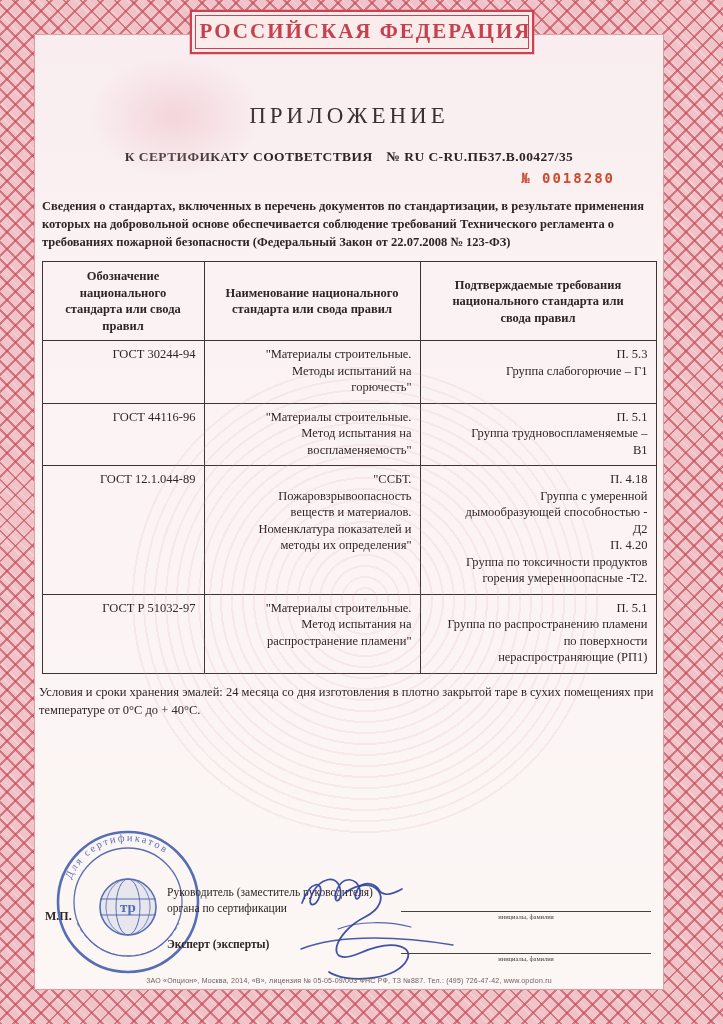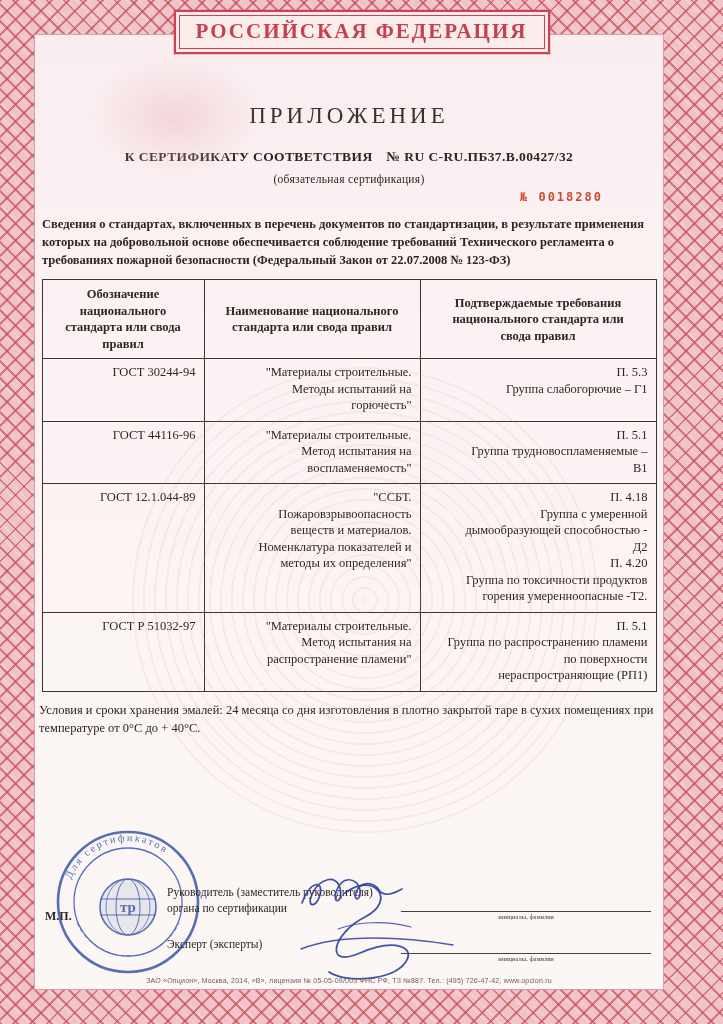--- a/index.html
+++ b/index.html
@@ -36,21 +36,21 @@
     pointer-events:none;
   }
   .blotch {
     position:absolute; left:55px; top:22px; width:170px; height:120px;
     background:radial-gradient(ellipse at 50% 50%, rgba(239,196,205,.6), rgba(0,0,0,0) 72%);
     pointer-events:none;
   }
 
   .fed-box {
     position:absolute; left:50%; top:10px; transform:translateX(-50%);
-    width:376px; z-index:5;
+    width:344px; z-index:5;
     background:#fbecec;
     border:2px solid #cb4352;
     padding:3px;
     box-shadow:0 0 0 1px rgba(203,67,82,.25);
   }
   .fed-box-inner {
     border:1px solid #cb4352;
     text-align:center;
     font-weight:bold; font-size:21px; letter-spacing:2px;
     color:#c64150;
@@ -66,24 +66,24 @@
   }
   .cert-line {
     margin-top:20px; text-align:center;
     font-size:13.5px; font-weight:bold; letter-spacing:.4px;
   }
   .cert-line .num { margin-left:14px; }
   .cert-type {
     margin-top:8px; text-align:center; font-size:11.5px; letter-spacing:.3px;
   }
   .blank-number {
-    margin-top:5px; margin-right:60px;
+    margin-top:5px; margin-right:48px;
     text-align:right;
     font-family:"DejaVu Sans Mono", monospace;
-    font-size:12px; letter-spacing:2px;
+    font-size:14px; letter-spacing:2px;
     color:#cc4a2e; font-weight:bold;
   }
 
   .intro {
     width:614px; margin:12px auto 0;
     font-size:12.5px; font-weight:bold; line-height:1.42;
   }
 
   table.std {
     width:614px; margin:10px auto 0;
@@ -112,21 +112,21 @@
 
   
   .mp { position:absolute; left:10px; top:862px; font-size:12px; font-weight:bold;margin-top:12px; }
 
   .stamp { position:absolute; left:18px; top:792px; opacity:.85; }
 
   .role-head {
     position:absolute; left:132px; top:850px;
     font-size:11.5px; line-height:1.35; white-space:pre-line;
   }
-  .role-expert { position:absolute; left:132px; top:903px; font-size:11.5px; }
+  .role-expert { position:absolute; left:132px; top:903px; font-size:11.5px;font-weight:bold; }
 
   .name-head { position:absolute; left:372px; top:852px; width:248px; text-align:center; font-size:12.8px; }
   .line-head { position:absolute; left:366px; top:876px; width:250px; border-bottom:1px solid #4a403c; }
   .cap-head  { position:absolute; left:366px; top:878px; width:250px; text-align:center; font-size:6.5px; color:#4a403c; }
 
   .name-expert { position:absolute; left:386px; top:896px; width:230px; text-align:center; font-size:12.8px; }
   .line-expert { position:absolute; left:366px; top:918px; width:250px; border-bottom:1px solid #4a403c; }
   .cap-expert  { position:absolute; left:366px; top:920px; width:250px; text-align:center; font-size:6.5px; color:#4a403c; }
 
   .sig-small { position:absolute; left:262px; top:836px; }
@@ -147,24 +147,23 @@
   <div class="fed-box">
     <div class="fed-box-inner">РОССИЙСКАЯ ФЕДЕРАЦИЯ</div>
   </div>
 
   <div class="content">
     <div class="blotch"></div>
 
     <div class="title">ПРИЛОЖЕНИЕ</div>
 
     <div class="cert-line">
-      <span>К СЕРТИФИКАТУ СООТВЕТСТВИЯ</span><span class="num">№ RU С-RU.ПБ37.В.00427/32</span>
-    </div>
-
-    <div class="cert-type">(обязательная сертификация)</div>
+      <span>К СЕРТИФИКАТУ СООТВЕТСТВИЯ</span><span class="num">№ RU С-RU.ПБ37.В.00427/35</span>
+    </div>
+
 
     <div class="blank-number">№ 0018280</div>
 
     <div class="intro">Сведения о стандартах, включенных в перечень документов по стандартизации, в результате применения которых на добровольной основе обеспечивается соблюдение требований Технического регламента о требованиях пожарной безопасности (Федеральный Закон от 22.07.2008 № 123-ФЗ)</div>
 
     <table class="std">
       <colgroup>
           <col class="c0">
           <col class="c1">
           <col class="c2">

